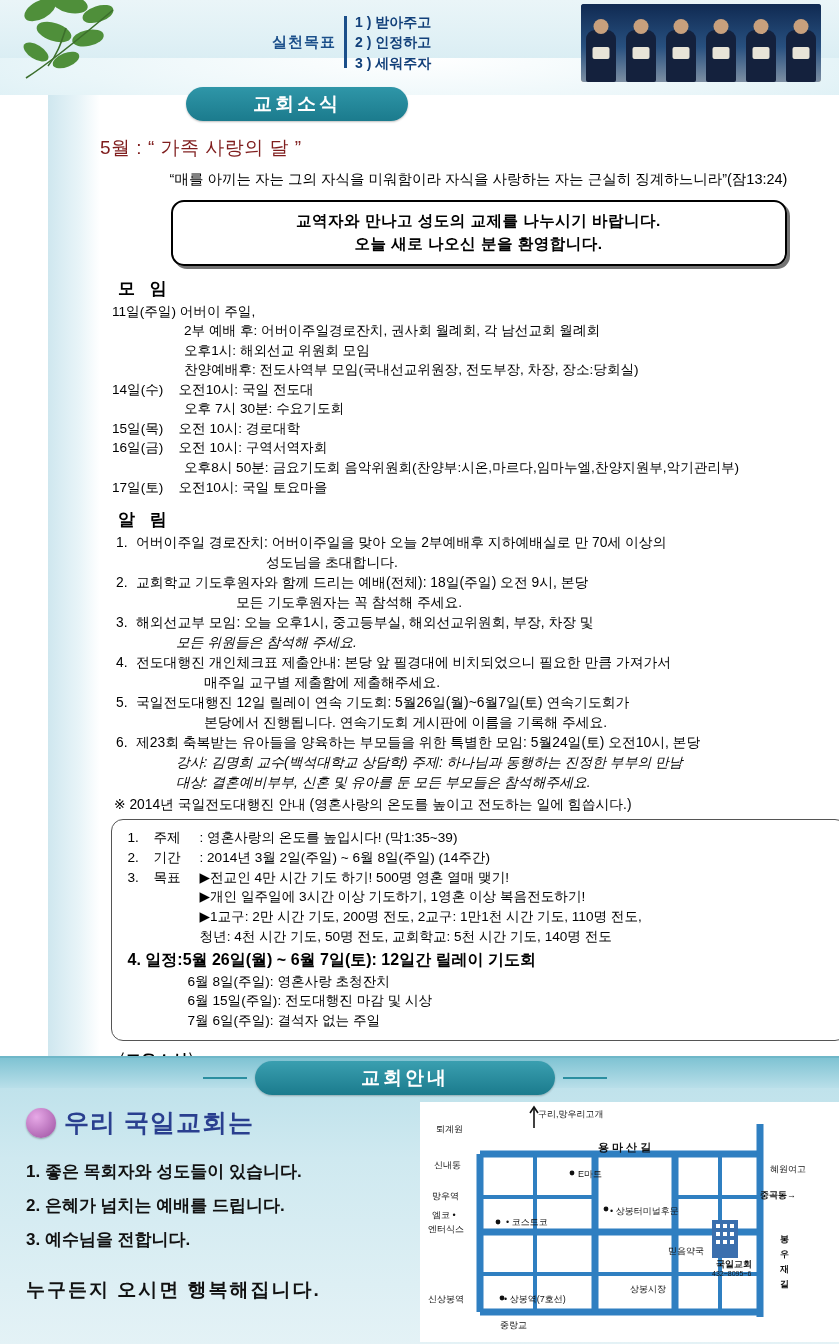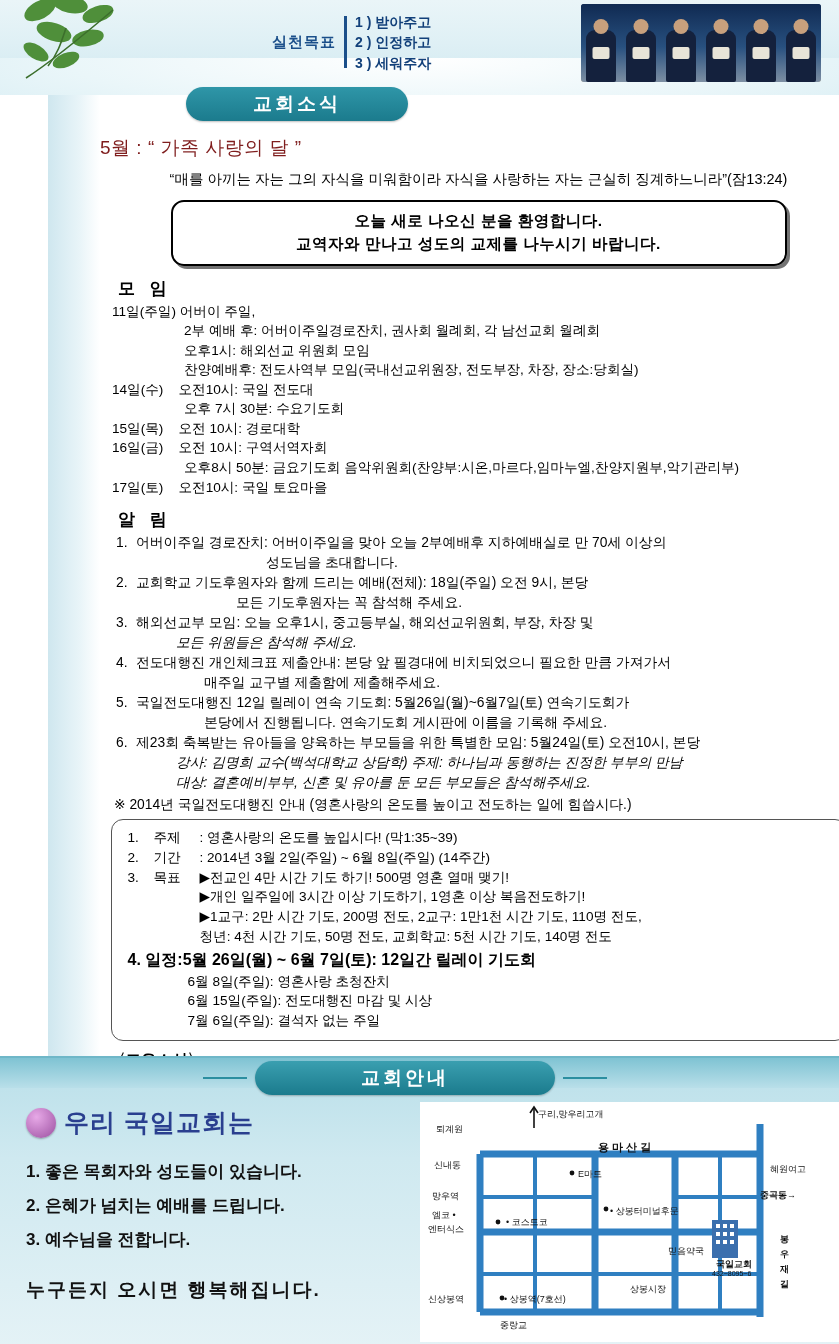--- a/index.html
+++ b/index.html
@@ -195,22 +195,22 @@
     <div class="side-r"></div>
 
     <div class="tab">교회소식</div>
 
     <div class="content">
 
       <div class="month-title">5월 : “ 가족 사랑의 달 ”</div>
       <div class="verse">“매를 아끼는 자는 그의 자식을 미워함이라 자식을 사랑하는 자는 근실히 징계하느니라”(잠13:24)</div>
 
       <div class="welcome-box">
+        <div>교역자와 만나고 성도의 교제를 나누시기 바랍니다.</div>
         <div>오늘 새로 나오신 분을 환영합니다.</div>
-        <div>교역자와 만나고 성도의 교제를 나누시기 바랍니다.</div>
       </div>
 
       <div class="sec-head">모 임</div>
       <div class="lines">
         <div class="ln ind1">11일(주일) 어버이 주일,</div>
         <div class="ln ind2">2부 예배 후: 어버이주일경로잔치, 권사회 월례회, 각 남선교회 월례회</div>
         <div class="ln ind2">오후1시: 해외선교 위원회 모임</div>
         <div class="ln ind2">찬양예배후: 전도사역부 모임(국내선교위원장, 전도부장, 차장, 장소:당회실)</div>
         <div class="ln ind1">14일(수)    오전10시: 국일 전도대</div>
         <div class="ln ind3" style="padding-left:72px">오후 7시 30분: 수요기도회</div>

